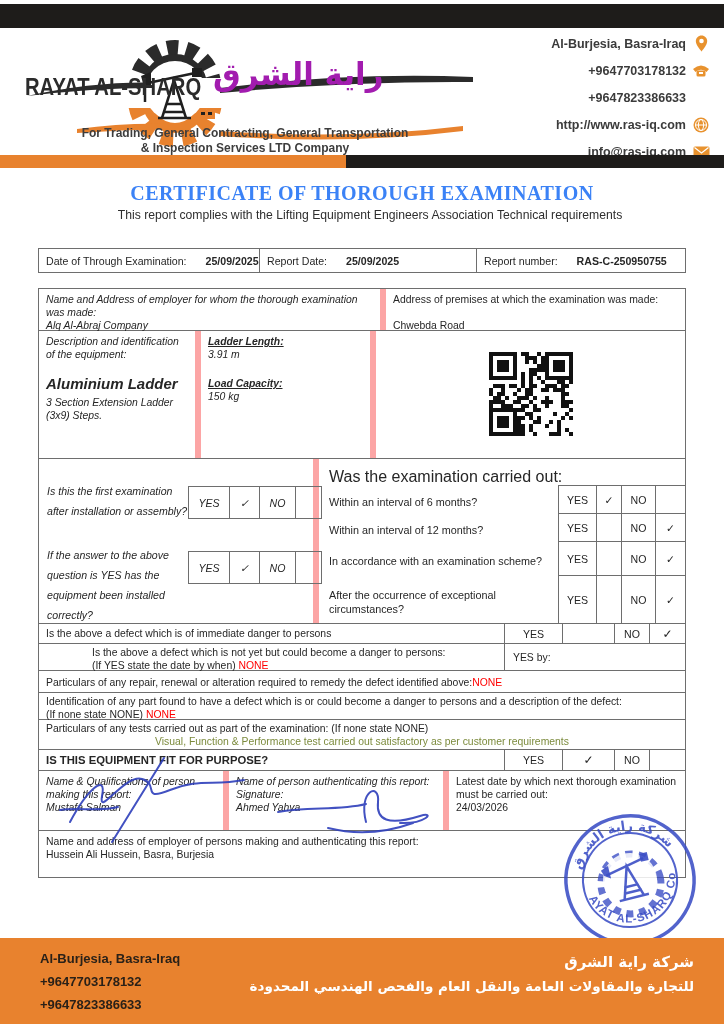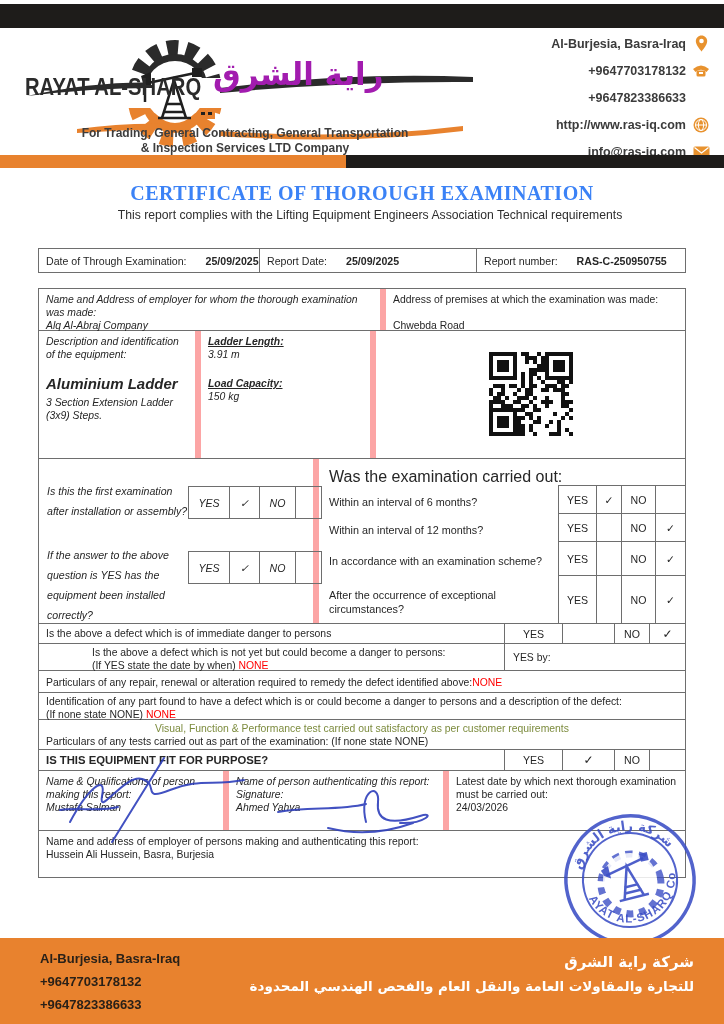--- a/index.html
+++ b/index.html
@@ -578,22 +578,22 @@
         <div class="lbl">Identification of any part found to have a defect which is or could become a danger to persons and a description of the defect:</div>
         <div class="lbl">
           <span>(If none state NONE)</span>
           <span class="red">NONE</span>
         </div>
       </div>
     </div>
 
     <div class="row rowH">
       <div class="cell c1">
+        <div class="lbl">Particulars of any tests carried out as part of the examination: (If none state NONE)</div>
         <div class="lbl green tests-green">Visual, Function &amp; Performance test carried out satisfactory as per customer requirements</div>
-        <div class="lbl">Particulars of any tests carried out as part of the examination: (If none state NONE)</div>
       </div>
     </div>
 
     <div class="row rowI">
       <div class="cell c1">IS THIS EQUIPMENT FIT FOR PURPOSE?</div>
       <div class="yesno-cells">
         <div class="yn yn1">YES</div>
         <div class="yn yn2 check">✓</div>
         <div class="yn yn3">NO</div>
         <div class="yn yn4 check"></div>

